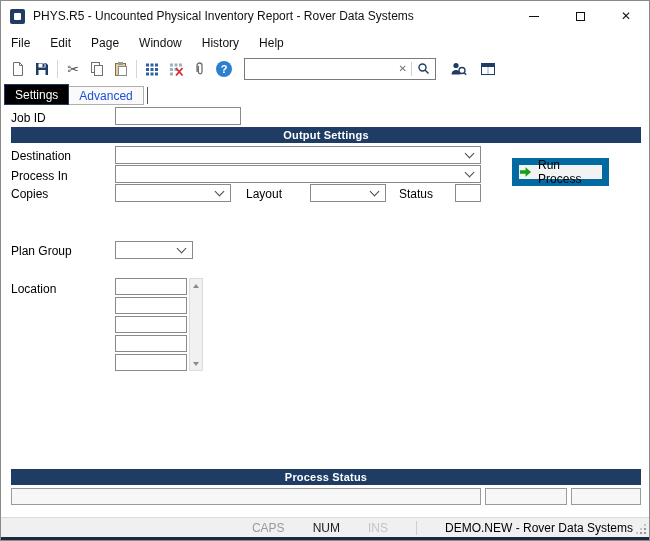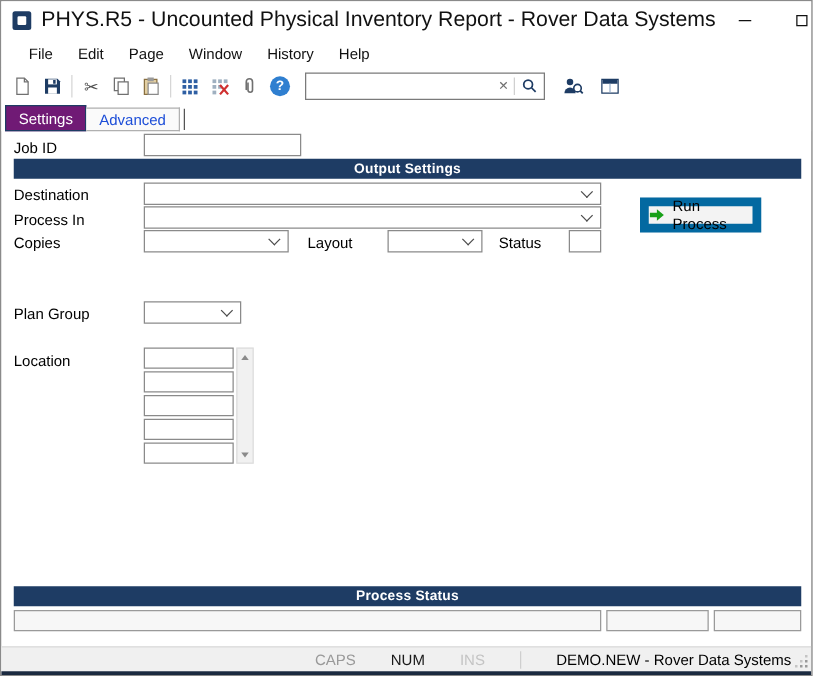--- a/index.html
+++ b/index.html
@@ -4,49 +4,49 @@
 <style>
   *{box-sizing:border-box;margin:0;padding:0}
   html,body{width:650px;height:541px}
   body{font-family:"Liberation Sans",sans-serif;background:#808080}
   .window{position:relative;width:650px;height:541px;background:#fff;border:1px solid #8a8a8a;overflow:hidden}
 
   
   .titlebar{position:absolute;top:0;left:0;right:0;height:30px;background:#fff;display:flex;align-items:center}
   .app-icon{width:15px;height:15px;margin:0 8px 0 9px;background:#1e3c64;border-radius:2px;position:relative;flex:0 0 auto}
   .app-icon::after{content:"";position:absolute;inset:4px;background:#fff;border-radius:1px}
-  .title-text{font-size:17px;color:#111;white-space:nowrap}
+  .title-text{font-size:12px;color:#111;white-space:nowrap}
   .win-controls{margin-left:auto;display:flex;height:100%}
   .win-btn{width:46px;height:100%;display:flex;align-items:center;justify-content:center;cursor:default}
   .min-glyph{width:10px;height:1px;background:#111}
   .max-glyph{width:9px;height:9px;border:1px solid #111}
   .close-glyph{font-size:12px;color:#111}
 
   
-  .menubar{position:absolute;top:30px;left:0;right:0;height:23px;background:#fff;display:flex;align-items:center;padding-left:12px}
+  .menubar{position:absolute;top:30px;left:0;right:0;height:23px;background:#fff;display:flex;align-items:center;padding-left:0}
   .menu-item{font-size:12px;color:#111;padding:3px 10px}
 
   
   .toolbar{position:absolute;top:53px;left:0;right:0;height:29px;background:#fff;display:flex;align-items:center;padding:0 5px}
   .tool-btn{width:24px;height:24px;display:flex;align-items:center;justify-content:center;flex:0 0 auto}
   .tool-sep{width:1px;height:18px;background:#d6d6d6;margin:0 3px;flex:0 0 auto}
   .glyph-cut{font-size:14px;color:#505050;line-height:1}
   .help-circle{width:16px;height:16px;border-radius:50%;background:#2f7fd0;color:#fff;font-size:11px;font-weight:bold;display:flex;align-items:center;justify-content:center}
   .search-box{width:192px;height:22px;border:1px solid #7a7a7a;background:#fff;display:flex;align-items:center;margin-left:8px;flex:0 0 auto}
   .search-input{flex:1;min-width:0;border:0;outline:0;height:100%;padding:0 5px;font:12px "Liberation Sans",sans-serif;background:transparent}
   .search-clear{color:#707070;font-size:10px;padding:0 4px}
   .search-sep{width:1px;height:14px;background:#d0d0d0}
   .search-mag{padding:0 5px;display:flex;align-items:center}
   .after-search{margin-left:10px}
   .after-search2{margin-left:6px}
 
   
   .tabstrip{position:absolute;top:82px;left:0;right:0;height:22px;background:#fff;display:flex;align-items:flex-end;padding-left:3px}
   .tab{font-size:12px;display:flex;align-items:center;padding:0 10px;cursor:default}
-  .tab.active{height:21px;background:#701a75;color:#fff;border:1px solid #1e3c64}
+  .tab.active{height:21px;background:#000000;color:#fff;border:1px solid #1e3c64}
   .tab.inactive{height:19px;background:#fafafa;color:#1d4ed8;border:1px solid #b0b0b0;border-left:none}
   .tab-endline{width:1px;height:17px;background:#555;margin-left:3px;margin-bottom:1px}
 
   
   .f-label{position:absolute;font-size:12px;color:#000;text-align:left;white-space:nowrap}
   .txt{position:absolute;border:1px solid #8a8a8a;font:12px "Liberation Sans",sans-serif;padding:0 3px;background:#fff;outline:none}
   .combo{position:absolute;border:1px solid #8a8a8a;background:#fff;display:flex;align-items:center;height:18px}
   .combo .val{flex:1;font-size:12px;padding:0 4px;color:#000;overflow:hidden;white-space:nowrap}
   .combo .chev{width:7px;height:7px;border-right:1.6px solid #4a4a4a;border-bottom:1.6px solid #4a4a4a;transform:rotate(45deg);margin:-3px 7px 0 0;flex:0 0 auto}
   .section-header{position:absolute;left:10px;width:630px;height:16px;background:#1e3c64;color:#fff;font-size:11px;font-weight:bold;display:flex;align-items:center;justify-content:center;letter-spacing:.2px}

